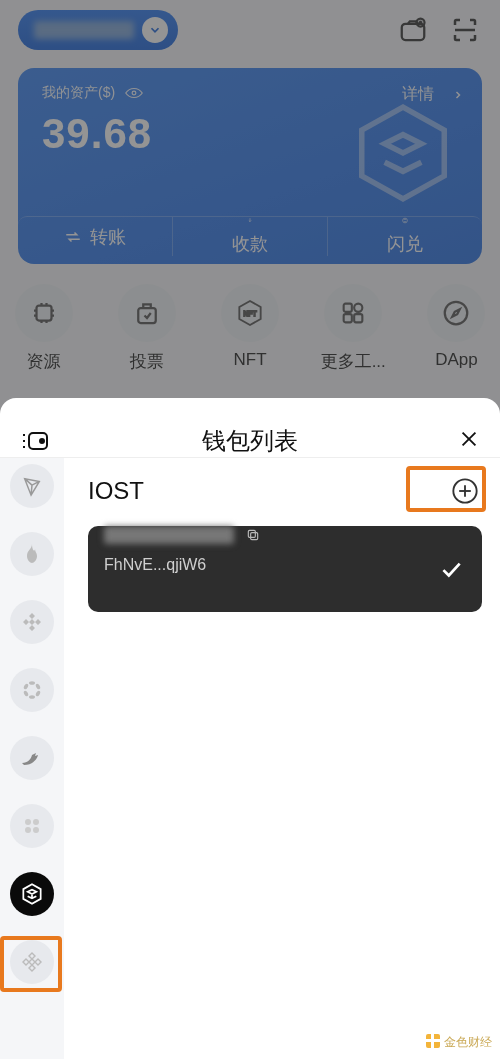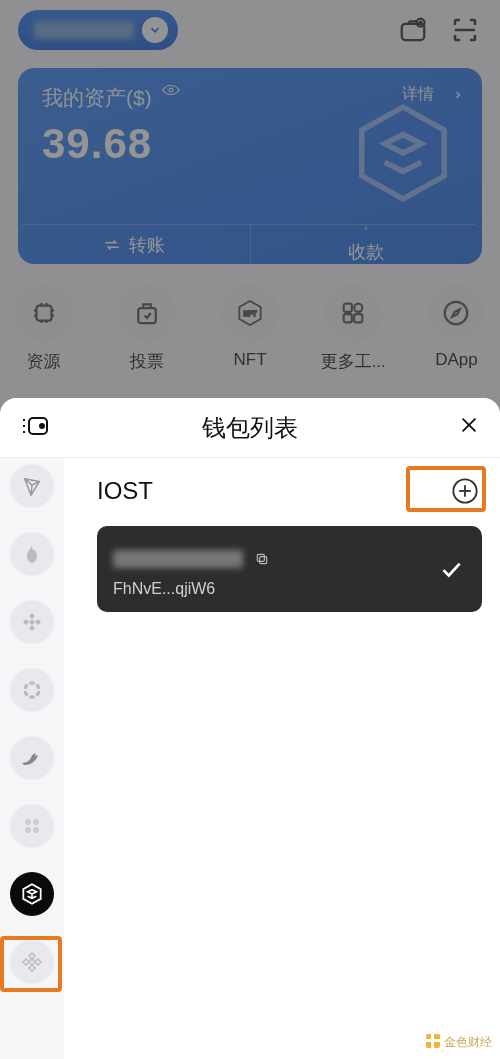--- a/index.html
+++ b/index.html
@@ -66,33 +66,33 @@
     .asset-card {
       margin: 8px 18px 0 18px;
       background: linear-gradient(160deg,#3a84f2 0%, #2f78ea 60%, #2870e2 100%);
       border-radius: 16px;
       height: 196px;
       color: #fff;
       padding: 16px 18px 0 24px;
       position: relative;
     }
     .asset-card .title-row {
-      display: flex; align-items: flex-start; gap: 10px;
-      font-size: 21px;
+      display: flex; align-items: center; gap: 10px;
+      font-size: 14px;
       opacity: .95;
     }
     .asset-card .details-link {
       position: absolute; top: 16px; right: 18px;
       font-size: 16px; opacity: .95;
       display: flex; align-items: center; gap: 18px;
     }
     .asset-value { font-size: 42px; font-weight: 700; margin-top: 8px; letter-spacing: 1px; }
     .asset-actions {
       position: absolute;
-      left: 0; right: 0; bottom: 0;
+      left: 0; right: 0; bottom: 8px;
       height: 40px;
       display: flex;
       border-top: 1px solid rgba(255,255,255,.25);
       border-radius: 9px;
     }
     .asset-actions .act {
       flex: 1;
       display: flex; align-items: center; justify-content: center;
       gap: 8px;
       font-size: 18px;
@@ -126,29 +126,29 @@
       border-top-left-radius: 16px;
       border-top-right-radius: 16px;
       z-index: 10;
       display: flex;
       flex-direction: column;
     }
     .sheet-header {
       height: 60px;
       position: relative;
       display: flex;
-      align-items: center;
+      align-items: flex-end;
       justify-content: center;
       border-bottom: 1px solid #eee;
     }
     .sheet-header .wallet-ic { position: absolute; left: 20px; color: #111; }
     .sheet-title { font-size: 24px; color: #111; font-weight: 500; }
     .sheet-header .close-x { position: absolute; right: 20px; color: #111; font-size: 26px; }
 
-    .sheet-body { flex: 1; display: flex; gap: 9px; }
+    .sheet-body { flex: 1; display: flex; }
 
     .chain-rail {
       width: 64px;
       background: #f5f6f8;
       padding-top: 6px;
       display: flex;
       flex-direction: column;
       align-items: center;
       gap: 24px;
     }
@@ -168,21 +168,21 @@
       width: 34px; height: 34px;
       border-radius: 50%;
       display: flex; align-items: center; justify-content: center;
       color: #333;
     }
 
     .wallet-card {
       margin-top: 18px;
       background: #2d2d2d;
       border-radius: 10px;
-      padding: 24px 16px;
+      padding: 0 16px;
       color: #fff;
       position: relative;
       height: 86px;
     }
     .wallet-card .name-blur {
       width: 130px; height: 18px;
       background: #777; filter: blur(3px);
       border-radius: 3px;
       display: inline-block;
     }
@@ -275,20 +275,27 @@
         <svg width="18" height="18" viewBox="0 0 24 24" fill="none" stroke="#fff" stroke-width="2">
             <path d="M3 9h14l-3-3M21 15H7l3 3"></path>
           </svg>
         <span>转账</span>
       </div>
       <div class="act">
         <svg width="18" height="18" viewBox="0 0 24 24" fill="none" stroke="#fff" stroke-width="2">
             <path d="M12 4v12m0 0l-4-4m4 4l4-4"></path>
           </svg>
         <span>收款</span>
+      </div>
+      <div class="act">
+        <svg width="20" height="20" viewBox="0 0 24 24" fill="none" stroke="#fff" stroke-width="2">
+            <circle cx="12" cy="12" r="8"></circle>
+            <path d="M9 9a4 4 0 016 0M15 15a4 4 0 01-6 0"></path>
+          </svg>
+        <span>闪兑</span>
       </div>
     </div>
   </div>
 
   <div class="grid-row">
     <div class="grid-item">
       <div class="circle">
           <svg width="30" height="30" viewBox="0 0 24 24" fill="none" stroke="#555" stroke-width="1.8">
             <rect x="6" y="6" width="12" height="12" rx="2"></rect>
             <path d="M4 10h2M4 14h2M18 10h2M18 14h2M10 4v2M14 4v2M10 18v2M14 18v2"></path>

